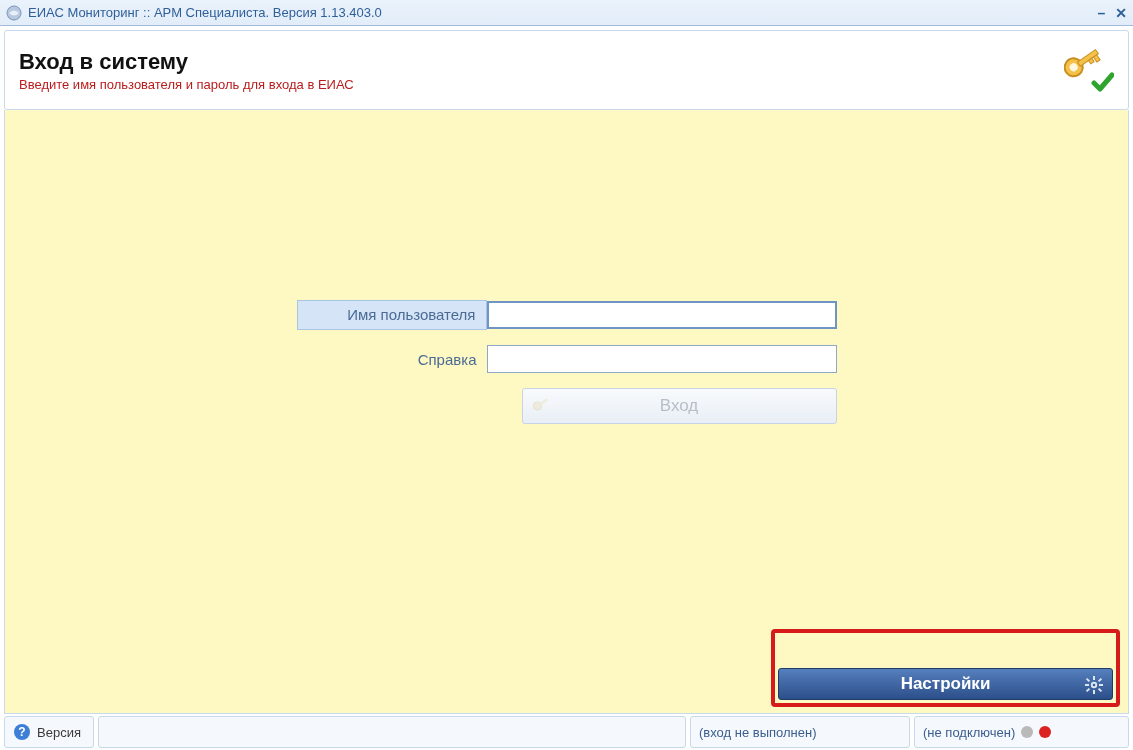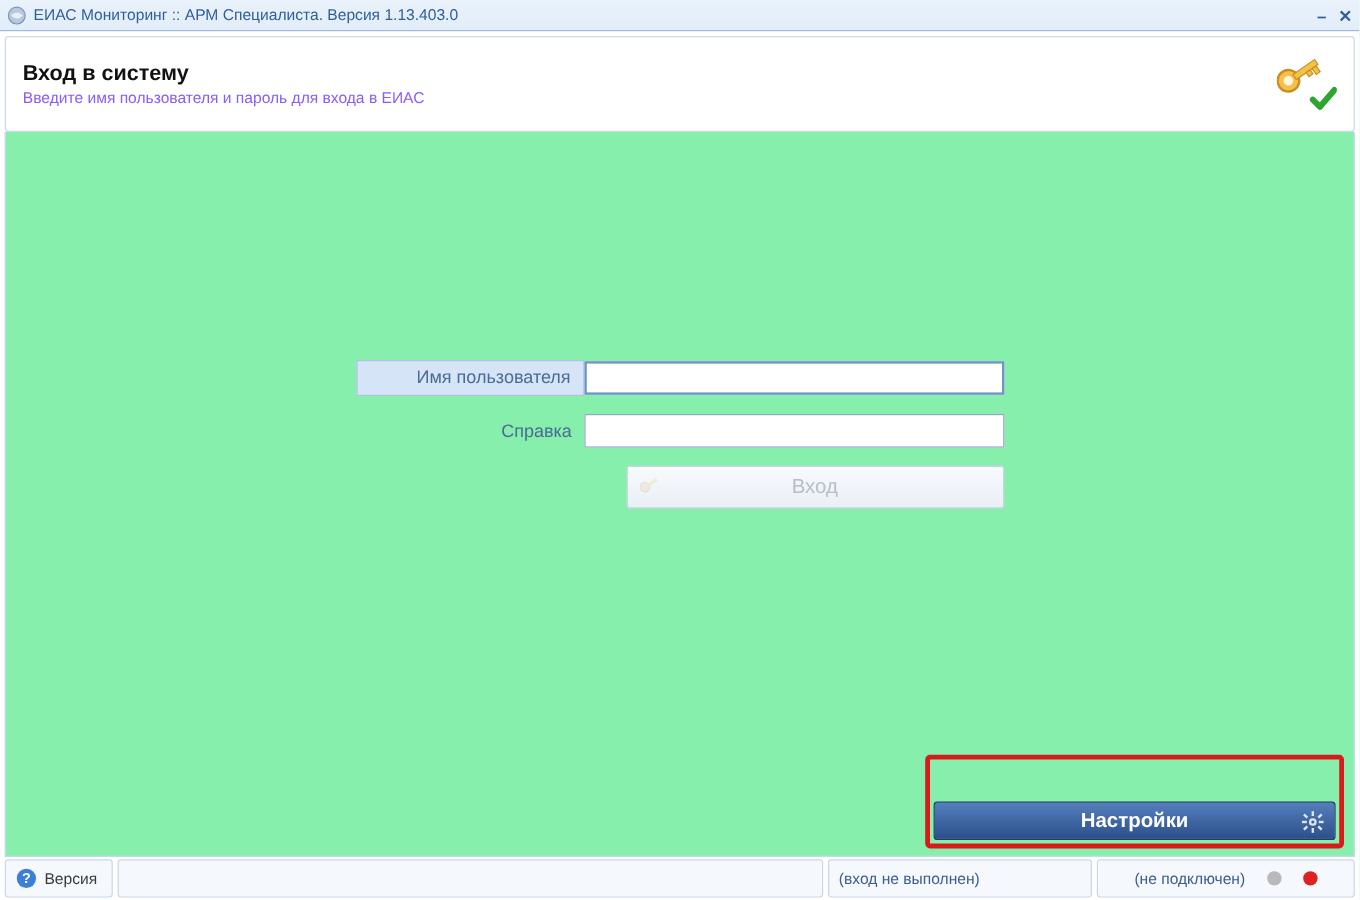--- a/index.html
+++ b/index.html
@@ -29,31 +29,31 @@
     margin: 4px 4px 0 4px;
     background: #ffffff;
     border: 1px solid #c9d8ea;
     border-radius: 3px;
     padding: 10px 14px;
     display: flex;
     align-items: center;
     justify-content: space-between;
     height: 80px;
   }
-  .header-texts h1 { font-size: 18px; font-weight: bold; color: #111; margin-bottom: 2px; }
-  .header-texts p { font-size: 13px; color: #8b5cf6; }
+  .header-texts h1 { font-size: 22px; font-weight: bold; color: #111; margin-bottom: 2px; }
+  .header-texts p { font-size: 13px; color: #b91c1c; }
   .header-icon { width: 50px; height: 50px; position: relative; }
 
   
   .body-area {
     margin: 0 4px;
     border-left: 1px solid #c9d8ea;
     border-right: 1px solid #c9d8ea;
     border-bottom: 1px solid #c9d8ea;
-    background: #86efac;
+    background: #fef9c3;
     height: 604px;
     position: relative;
   }
   .login-form {
     position: absolute;
     top: 190px;
     left: 50%;
     transform: translateX(-50%);
     width: 540px;
   }
@@ -144,21 +144,21 @@
     border: 1px solid #c9d8ea;
     background: #f5f8fc;
     border-radius: 3px;
     display: flex;
     align-items: center;
     padding: 0 8px;
   }
   .status-cell.help { width: 90px; }
   .status-cell.flex { flex: 1; }
   .status-cell.login-status { width: 220px; color: #3b5e8f; }
-  .status-cell.conn-status { width: 215px; justify-content: center; color: #3b5e8f; gap: 18px; }
+  .status-cell.conn-status { width: 215px; justify-content: flex-start; color: #3b5e8f; gap: 6px; }
   .help-icon {
     width: 18px; height: 18px; margin-right: 6px;
     display:inline-flex; align-items:center; justify-content:center;
   }
   .dot { width: 12px; height: 12px; border-radius: 50%; display:inline-block; }
   .dot.grey { background: #b9b9b9; }
   .dot.red { background: #d22; }
 </style>
 </head>
 <body>

